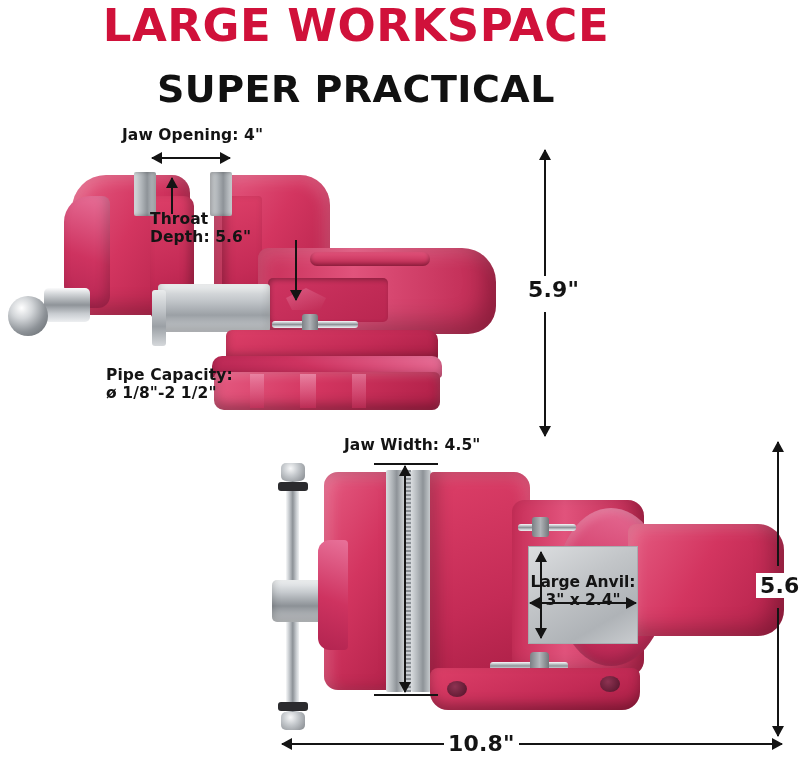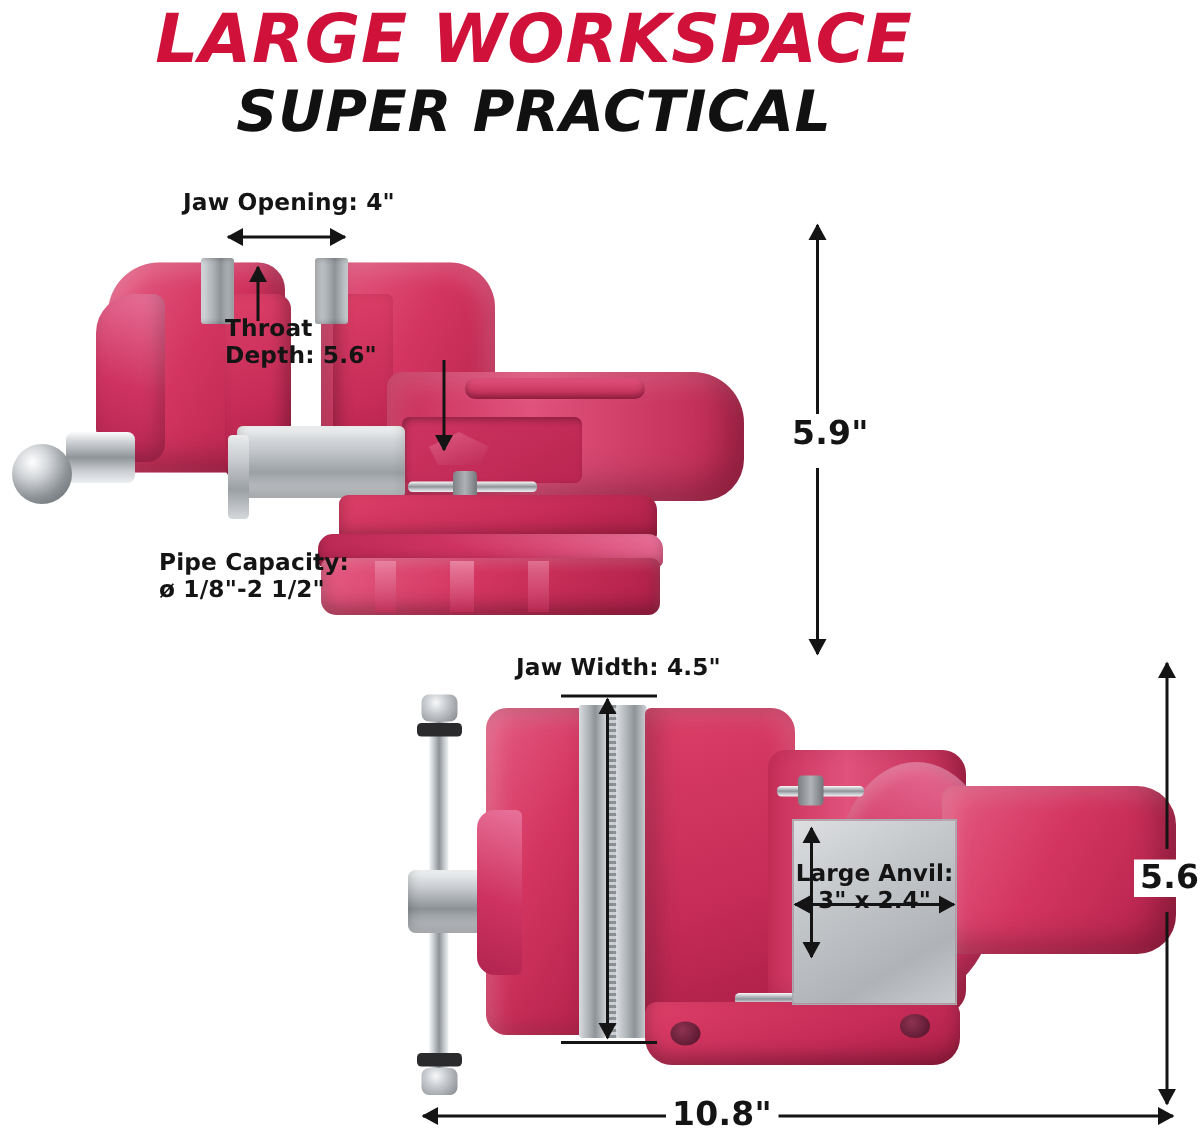--- a/index.html
+++ b/index.html
@@ -17,37 +17,36 @@
   }
 
   
   .headline {
     position: absolute;
     left: 0;
     top: 0;
     width: 712px;
     text-align: center;
     line-height: 1.0;
-    font-style: italic;
   }
   .headline .line1 {
     display: block;
     font-size: 45px;
     font-weight: bold;
     letter-spacing: 0.5px;
     color: #D0113A;
     margin-top: 3px;
   }
   .headline .line2 {
     display: block;
     font-size: 38px;
     font-weight: bold;
     letter-spacing: 0.5px;
     color: #111111;
-    margin-top: 7px;
+    margin-top: 22px;
   }
 
   
   .anno {
     position: absolute;
     font-size: 15.5px;
     font-weight: bold;
     color: #141414;
     line-height: 1.18;
     white-space: pre-line;
@@ -275,21 +274,21 @@
 
 <div class="anno" style="left:344px; top:436px;">Jaw Width: 4.5"</div>
 <div class="tick" style="left:374px; top:463px; width:64px; height:2px;"></div>
 <div class="tick" style="left:374px; top:694px; width:64px; height:2px;"></div>
 <div class="rule-v" style="left:397px; top:466px; width:16px; height:226px;">
   <div class="bar"></div>
   <div class="arw up"></div>
   <div class="arw down"></div>
 </div>
 
-<div class="anvil-plate" style="left:528px; top:546px; width:110px; height:124px;">
+<div class="anvil-plate" style="left:528px; top:546px; width:110px; height:98px;">
   <div class="anvil-text" style="top:26px;">Large Anvil:
 3" x 2.4"</div>
 </div>
 <div class="rule-v" style="left:534px; top:552px; width:14px; height:86px;">
   <div class="bar"></div>
   <div class="arw up"></div>
   <div class="arw down"></div>
 </div>
 <div class="rule-h" style="left:530px; top:596px; width:106px; height:14px;">
   <div class="bar"></div>

